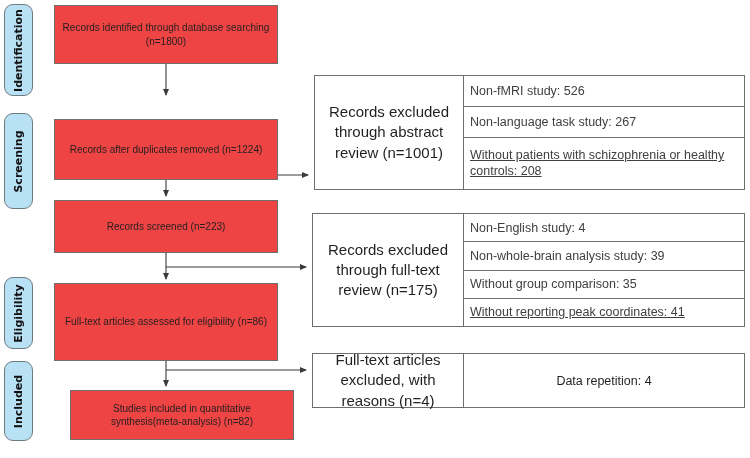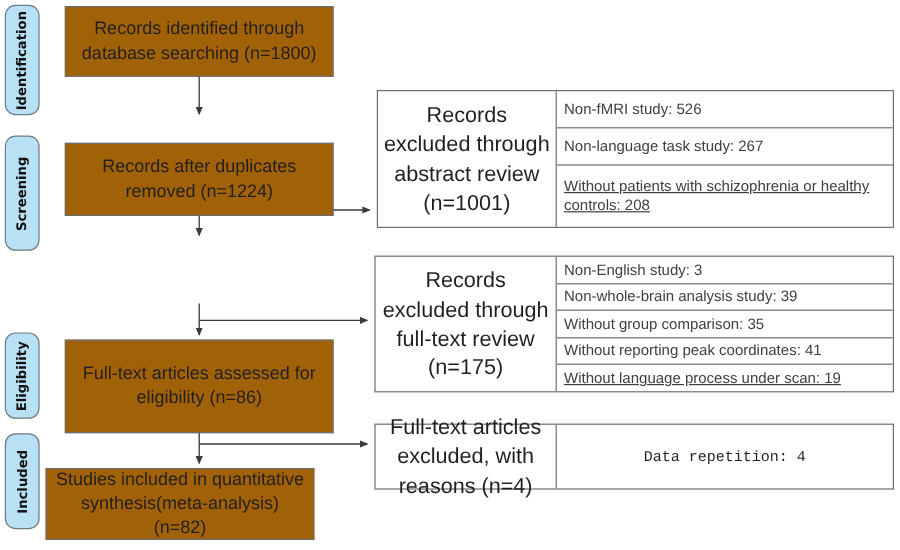--- a/index.html
+++ b/index.html
@@ -39,48 +39,48 @@
     font-size: 11px;
     letter-spacing: 0px;
     color: #111111;
     font-family: "DejaVu Sans", sans-serif;
   }
 
   
   .flow-box {
     position: absolute;
     border: 1px solid #6e6e6e;
-    background: #a16207;
+    background: #ef4444;
+    box-sizing: border-box;
+    display: flex;
+    align-items: center;
+    justify-content: center;
+    text-align: center;
+    font-size: 10px;
+    line-height: 1.35;
+    padding: 2px 6px;
+    color: #231f20;
+  }
+
+  
+  .excl-box {
+    position: absolute;
+    border: 1px solid #6e6e6e;
+    background: #ffffff;
+    box-sizing: border-box;
+    display: flex;
+    flex-direction: row;
+  }
+  .excl-left {
     box-sizing: border-box;
     display: flex;
     align-items: center;
     justify-content: center;
     text-align: center;
     font-size: 15px;
-    line-height: 1.35;
-    padding: 2px 6px;
-    color: #231f20;
-  }
-
-  
-  .excl-box {
-    position: absolute;
-    border: 1px solid #6e6e6e;
-    background: #ffffff;
-    box-sizing: border-box;
-    display: flex;
-    flex-direction: row;
-  }
-  .excl-left {
-    box-sizing: border-box;
-    display: flex;
-    align-items: center;
-    justify-content: center;
-    text-align: center;
-    font-size: 18px;
     line-height: 1.35;
     border-right: 1px solid #6e6e6e;
     padding: 2px 4px;
     color: #231f20;
   }
   .excl-right {
     box-sizing: border-box;
     flex: 1;
     display: flex;
     flex-direction: column;
@@ -99,21 +99,20 @@
   .excl-row:last-child {
     border-bottom: none;
     text-decoration: underline;
   }
   .excl-row.tall { flex: 1.6; }
   .excl-row.short { flex: 0.9; }
 
   .excl-right.centered {
     align-items: center;
     justify-content: flex-end;
-    font-family: Liberation Mono, monospace;
   }
   .excl-single {
     box-sizing: border-box;
     flex: 1;
     display: flex;
     align-items: center;
     justify-content: center;
     font-size: 12.5px;
     color: #231f20;
   }
@@ -166,42 +165,42 @@
   </div>
 
   <div class="stage-tab" style="left:4px; top:361px; width:29px; height:80px;">
     <span class="stage-label">Included</span>
   </div>
 
   <div class="flow-box" style="left:54px; top:5px; width:224px; height:59px;">Records identified through database searching (n=1800)</div>
 
   <div class="flow-box" style="left:54px; top:99px; width:224px; height:61px;margin-top:20px;">Records after duplicates removed (n=1224)</div>
 
+  <div class="flow-box" style="left:54px; top:200px; width:224px; height:53px;">Records screened (n=223)</div>
 
   <div class="flow-box" style="left:54px; top:283px; width:224px; height:78px;">Full-text articles assessed for eligibility (n=86)</div>
 
-  <div class="flow-box" style="left:38px; top:390px; width:224px; height:60px;">Studies included in quantitative synthesis(meta-analysis) (n=82)</div>
+  <div class="flow-box" style="left:70px; top:390px; width:224px; height:50px;">Studies included in quantitative synthesis(meta-analysis) (n=82)</div>
 
   <div class="excl-box" style="left:314px; top:75px; width:431px; height:115px;">
     <div class="excl-left" style="width:149px;">Records excluded through abstract review (n=1001)</div>
     <div class="excl-right">
       <div class="excl-row short">Non-fMRI study: 526</div>
       <div class="excl-row short">Non-language task study: 267</div>
       <div class="excl-row tall">Without patients with schizophrenia or healthy controls: 208</div>
     </div>
   </div>
 
   <div class="excl-box" style="left:312px; top:213px; width:433px; height:114px;">
     <div class="excl-left" style="width:151px;">Records excluded through full-text review (n=175)</div>
     <div class="excl-right">
-      <div class="excl-row">Non-English study: 3</div>
+      <div class="excl-row">Non-English study: 4</div>
       <div class="excl-row">Non-whole-brain analysis study: 39</div>
       <div class="excl-row">Without group comparison: 35</div>
       <div class="excl-row">Without reporting peak coordinates: 41</div>
-      <div class="excl-row">Without language process under scan: 19</div>
     </div>
   </div>
 
   <div class="excl-box" style="left:312px; top:353px; width:433px; height:55px;">
     <div class="excl-left" style="width:151px;">Full-text articles excluded, with reasons (n=4)</div>
     <div class="excl-right centered">
       <div class="excl-single">Data repetition: 4</div>
     </div>
   </div>
 

